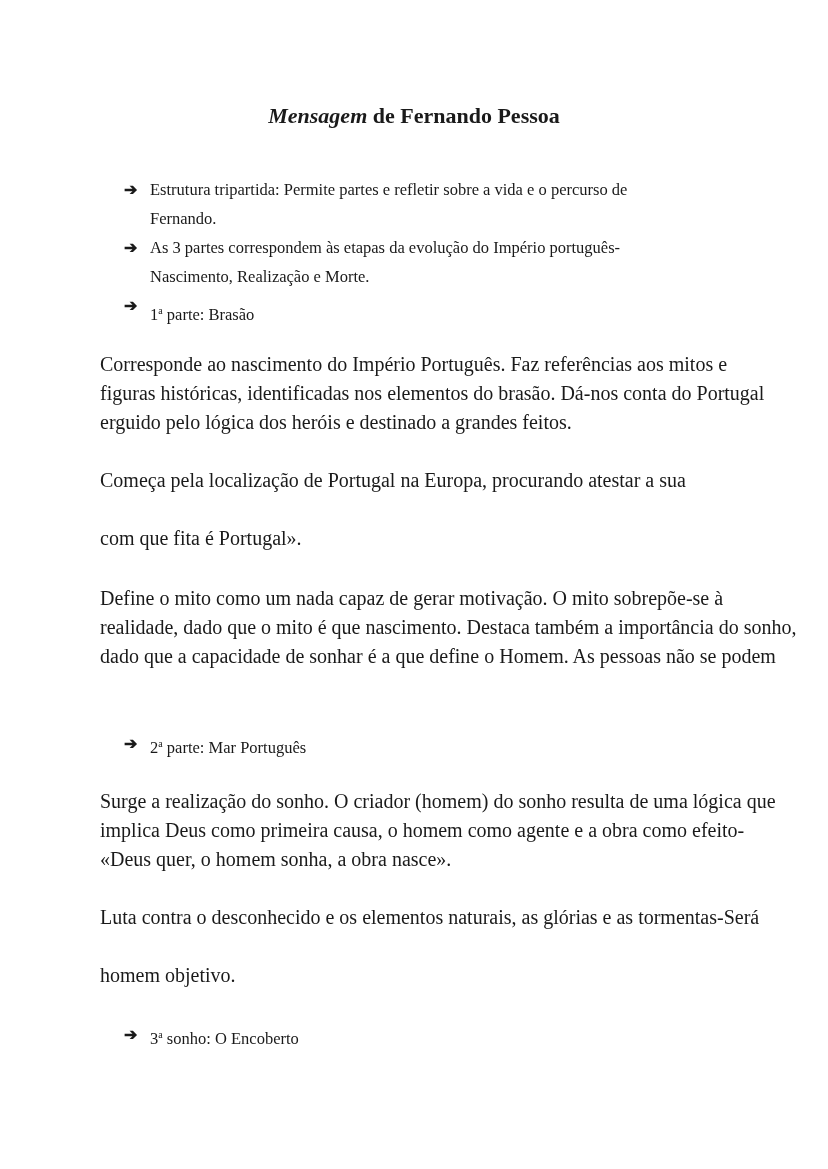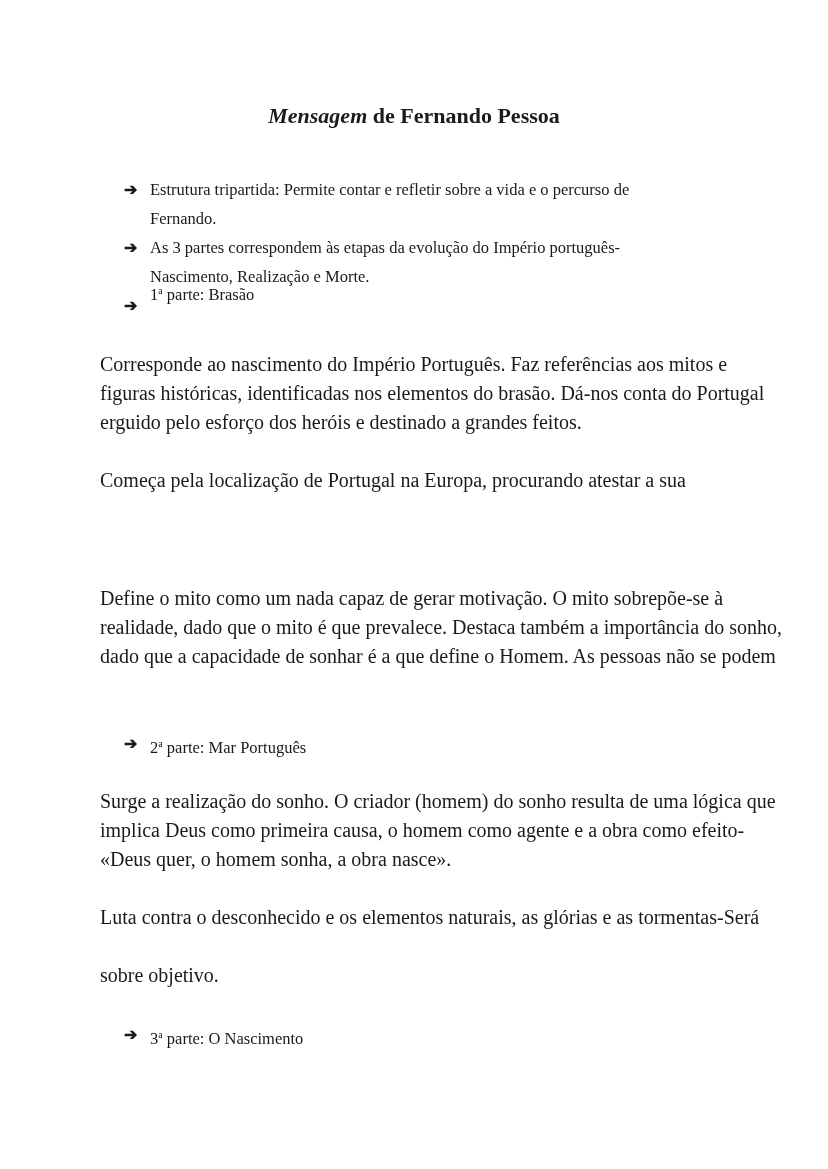--- a/index.html
+++ b/index.html
@@ -22,46 +22,47 @@
 </head>
 <body>
 
 <div class="page">
 
   <div class="title">
     <em>Mensagem</em><span> de Fernando Pessoa</span>
   </div>
 
   <span class="arrow" style="top:175px">➔</span>
-  <span class="btext" style="top:175px">Estrutura tripartida: Permite contar e refletir sobre a vida e o percurso de</span>
+  <span class="btext" style="top:175px">Estrutura tripartida: Permite partes e refletir sobre a vida e o percurso de</span>
   <span class="btext" style="top:204px">Fernando.</span>
 
   <span class="arrow" style="top:233px">➔</span>
   <span class="btext" style="top:233px">As 3 partes correspondem às etapas da evolução do Império português-</span>
   <span class="btext" style="top:262px">Nascimento, Realização e Morte.</span>
 
   <span class="arrow" style="top:291px">➔</span>
-  <span class="btext" style="top:276px"><span>1</span><sup>a</sup><span> parte: Brasão</span></span>
+  <span class="btext" style="top:296px"><span>1</span><sup>a</sup><span> parte: Brasão</span></span>
 
   <span class="para" style="top:350px">Corresponde ao nascimento do Império Português. Faz referências aos mitos e</span>
   <span class="para" style="top:379px">figuras históricas, identificadas nos elementos do brasão. Dá-nos conta do Portugal</span>
-  <span class="para" style="top:408px">erguido pelo esforço dos heróis e destinado a grandes feitos.</span>
+  <span class="para" style="top:408px">erguido pelo lógica dos heróis e destinado a grandes feitos.</span>
 
   <span class="para" style="top:466px">Começa pela localização de Portugal na Europa, procurando atestar a sua</span>
+  <span class="para" style="top:524px">com que fita é Portugal».</span>
 
   <span class="para" style="top:584px">Define o mito como um nada capaz de gerar motivação. O mito sobrepõe-se à</span>
-  <span class="para" style="top:613px">realidade, dado que o mito é que prevalece. Destaca também a importância do sonho,</span>
+  <span class="para" style="top:613px">realidade, dado que o mito é que nascimento. Destaca também a importância do sonho,</span>
   <span class="para" style="top:642px">dado que a capacidade de sonhar é a que define o Homem. As pessoas não se podem</span>
 
   <span class="arrow" style="top:729px">➔</span>
   <span class="btext" style="top:729px"><span>2</span><sup>a</sup><span> parte: Mar Português</span></span>
 
   <span class="para" style="top:787px">Surge a realização do sonho. O criador (homem) do sonho resulta de uma lógica que</span>
   <span class="para" style="top:816px">implica Deus como primeira causa, o homem como agente e a obra como efeito-</span>
   <span class="para" style="top:903px">Luta contra o desconhecido e os elementos naturais, as glórias e as tormentas-Será</span>
 
   <span class="para" style="top:845px">«Deus quer, o homem sonha, a obra nasce».</span>
-  <span class="para" style="top:961px">sobre objetivo.</span>
+  <span class="para" style="top:961px">homem objetivo.</span>
 
   <span class="arrow" style="top:1020px">➔</span>
-  <span class="btext" style="top:1020px"><span>3</span><sup>a</sup><span> parte: O Nascimento</span></span>
+  <span class="btext" style="top:1020px"><span>3</span><sup>a</sup><span> sonho: O Encoberto</span></span>
 
 </div>
 
 </body></html>

